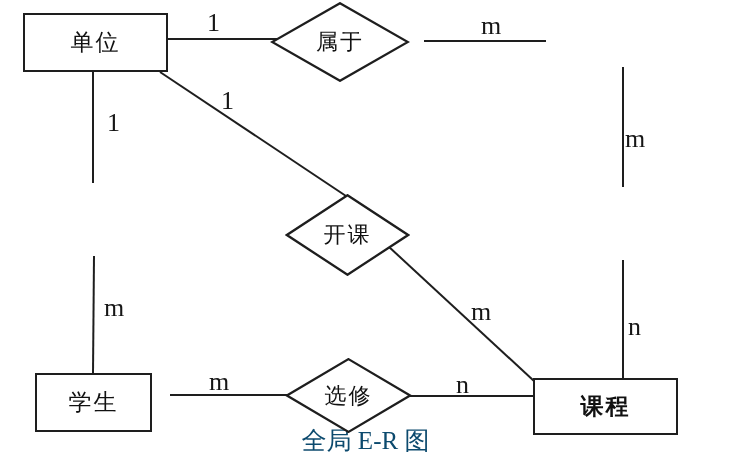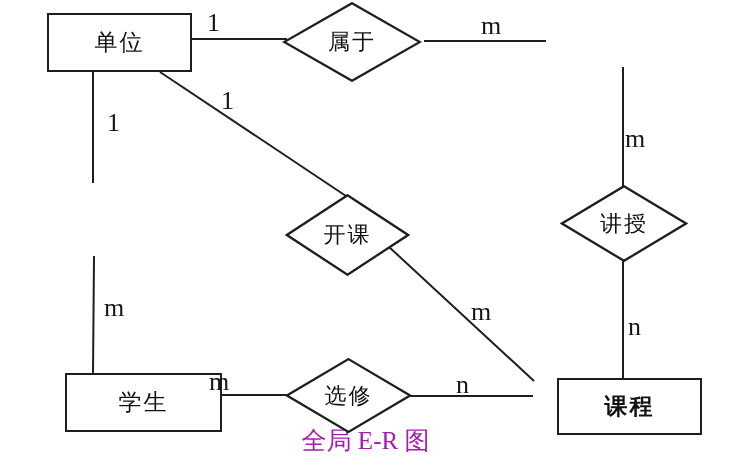--- a/index.html
+++ b/index.html
@@ -30,21 +30,20 @@
   .entity {
     position: absolute;
     box-sizing: border-box;
     border: 2px solid #1e1e1e;
     background: #ffffff;
     display: flex;
     align-items: center;
     justify-content: center;
     font-size: 23px;
     letter-spacing: 2px;
-    margin-left: 24px;
   }
   .relationship {
     position: absolute;
   }
   .relationship svg {
     position: absolute;
     left: 0;
     top: 0;
     width: 100%;
     height: 100%;
@@ -74,21 +73,21 @@
     line-height: 1;
     color: #161616;
   }
   #caption {
     position: absolute;
     left: 0;
     top: 424px;
     width: 100%;
     text-align: center;
     font-size: 25px;
-    color: #a21caf;
+    color: #0c4a6e;
   }
 </style>
 </head>
 <body>
 
 <div id="canvas">
 
   <svg id="edges" viewBox="0 0 731 456">
     <line x1="168" y1="39" x2="287" y2="39"></line>
     <line x1="424" y1="41" x2="546" y2="41"></line>
@@ -100,48 +99,42 @@
     <line x1="410" y1="396" x2="533" y2="396"></line>
     <line x1="160" y1="72" x2="346" y2="196"></line>
     <line x1="388" y1="246" x2="534" y2="381"></line>
   </svg>
 
   <div id="caption">全局 E-R 图</div>
 
   <div class="entity" style="left:23px; top:13px; width:145px; height:59px;">
     <span>单位</span>
   </div>
-  <div class="entity" style="left:41px; top:373px; width:157px; height:59px;">
+  <div class="entity" style="left:35px; top:373px; width:117px; height:59px;">
     <span>学生</span>
   </div>
   <div class="entity" style="left:533px; top:378px; width:145px; height:57px;font-weight:bold;">
     <span>课程</span>
   </div>
 
-  <div class="relationship" style="left:282px; top:2px; width:140px; height:80px;">
+  <div class="relationship" style="left:270px; top:2px; width:140px; height:80px;">
     <svg viewBox="0 0 100 100" preserveAspectRatio="none">
       <polygon points="50,1.5 98.5,50 50,98.5 1.5,50"></polygon>
     </svg>
     <span class="rel-label">属于</span>
   </div>
 
 
   <div class="relationship" style="left:285px; top:194px; width:125px; height:82px;text-decoration:underline;">
     <svg viewBox="0 0 100 100" preserveAspectRatio="none">
       <polygon points="50,1.5 98.5,50 50,98.5 1.5,50"></polygon>
     </svg>
     <span class="rel-label">开课</span>
   </div>
 
-  <div class="relationship" style="left:560px; top:185px; width:128px; height:77px;">
-    <svg viewBox="0 0 100 100" preserveAspectRatio="none">
-      <polygon points="50,1.5 98.5,50 50,98.5 1.5,50"></polygon>
-    </svg>
-    <span class="rel-label">讲授</span>
-  </div>
 
   <div class="relationship" style="left:285px; top:358px; width:127px; height:75px;">
     <svg viewBox="0 0 100 100" preserveAspectRatio="none">
       <polygon points="50,1.5 98.5,50 50,98.5 1.5,50"></polygon>
     </svg>
     <span class="rel-label">选修</span>
   </div>
 
   <span class="card-label" style="left:207px; top:10px;">1</span>
   <span class="card-label" style="left:481px; top:13px;">m</span>

